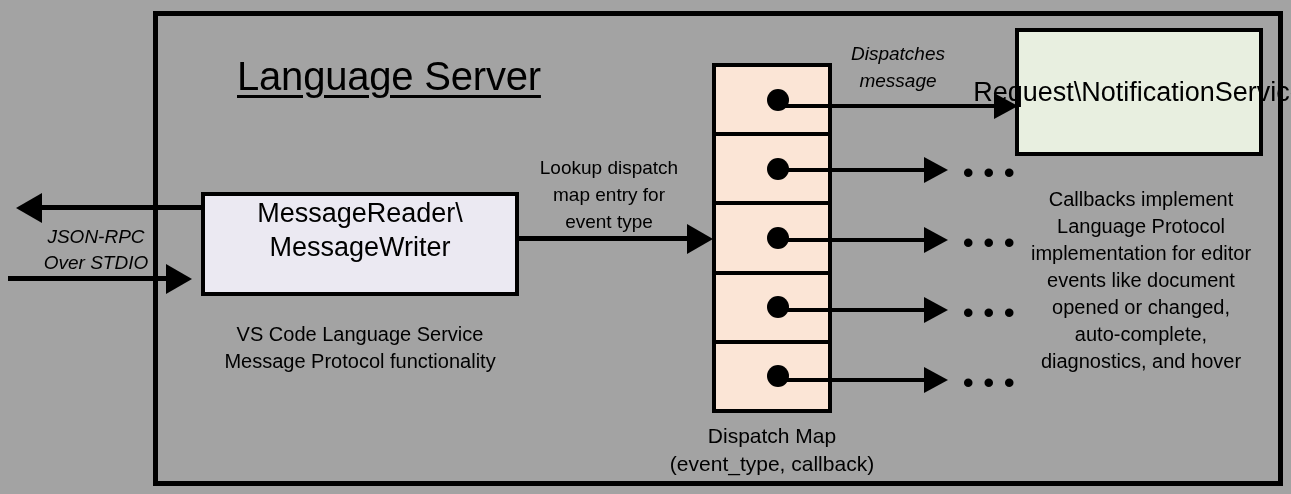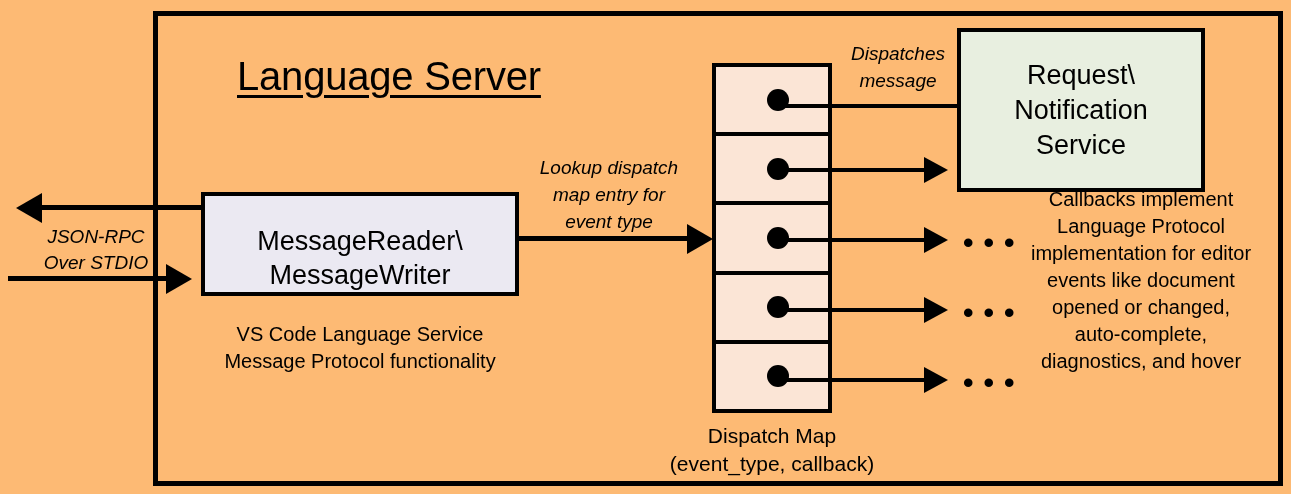--- a/index.html
+++ b/index.html
@@ -8,21 +8,21 @@
     background: #ffffff;
   }
   body {
     font-family: "Liberation Sans", sans-serif;
     color: #000000;
   }
   #canvas {
     position: relative;
     width: 1291px;
     height: 494px;
-    background: #fdba74;
+    background: #a3a3a3;
     overflow: hidden;
   }
 
   
   .server-frame {
     position: absolute;
     left: 153px;
     top: 11px;
     width: 1130px;
     height: 475px;
@@ -49,21 +49,21 @@
     left: 201px;
     top: 192px;
     width: 318px;
     height: 104px;
     background: #EBE9F2;
     border: 4px solid #000000;
     box-sizing: border-box;
     display: flex;
     flex-direction: column;
     align-items: center;
-    justify-content: flex-end;
+    justify-content: flex-start;
     font-size: 27px;
     line-height: 34px;
     text-align: center;
   }
   .reader-caption {
     position: absolute;
     left: 185px;
     top: 305px;
     width: 350px;
     text-align: center;
@@ -84,21 +84,20 @@
     line-height: 26px;
   }
 
   
   .lookup-label {
     position: absolute;
     left: 516px;
     top: 154px;
     width: 186px;
     text-align: center;
-    font-style: italic;
     font-size: 19px;
     line-height: 27px;
   }
 
   
   .dispatches-label {
     position: absolute;
     left: 838px;
     top: 40px;
     width: 120px;
@@ -144,29 +143,29 @@
     top: 422px;
     width: 260px;
     text-align: center;
     font-size: 21px;
     line-height: 28px;
   }
 
   
   .callback-box {
     position: absolute;
-    left: 957px;
+    left: 1015px;
     top: 28px;
     width: 248px;
-    height: 164px;
+    height: 128px;
     background: #E8EFE0;
     border: 4px solid #000000;
     box-sizing: border-box;
     display: flex;
-    flex-direction: column;
+    flex-direction: row;
     align-items: center;
     justify-content: center;
     font-size: 27px;
     line-height: 35px;
     text-align: center;
   }
   .callback-caption {
     position: absolute;
     left: 1010px;
     top: 186px;

